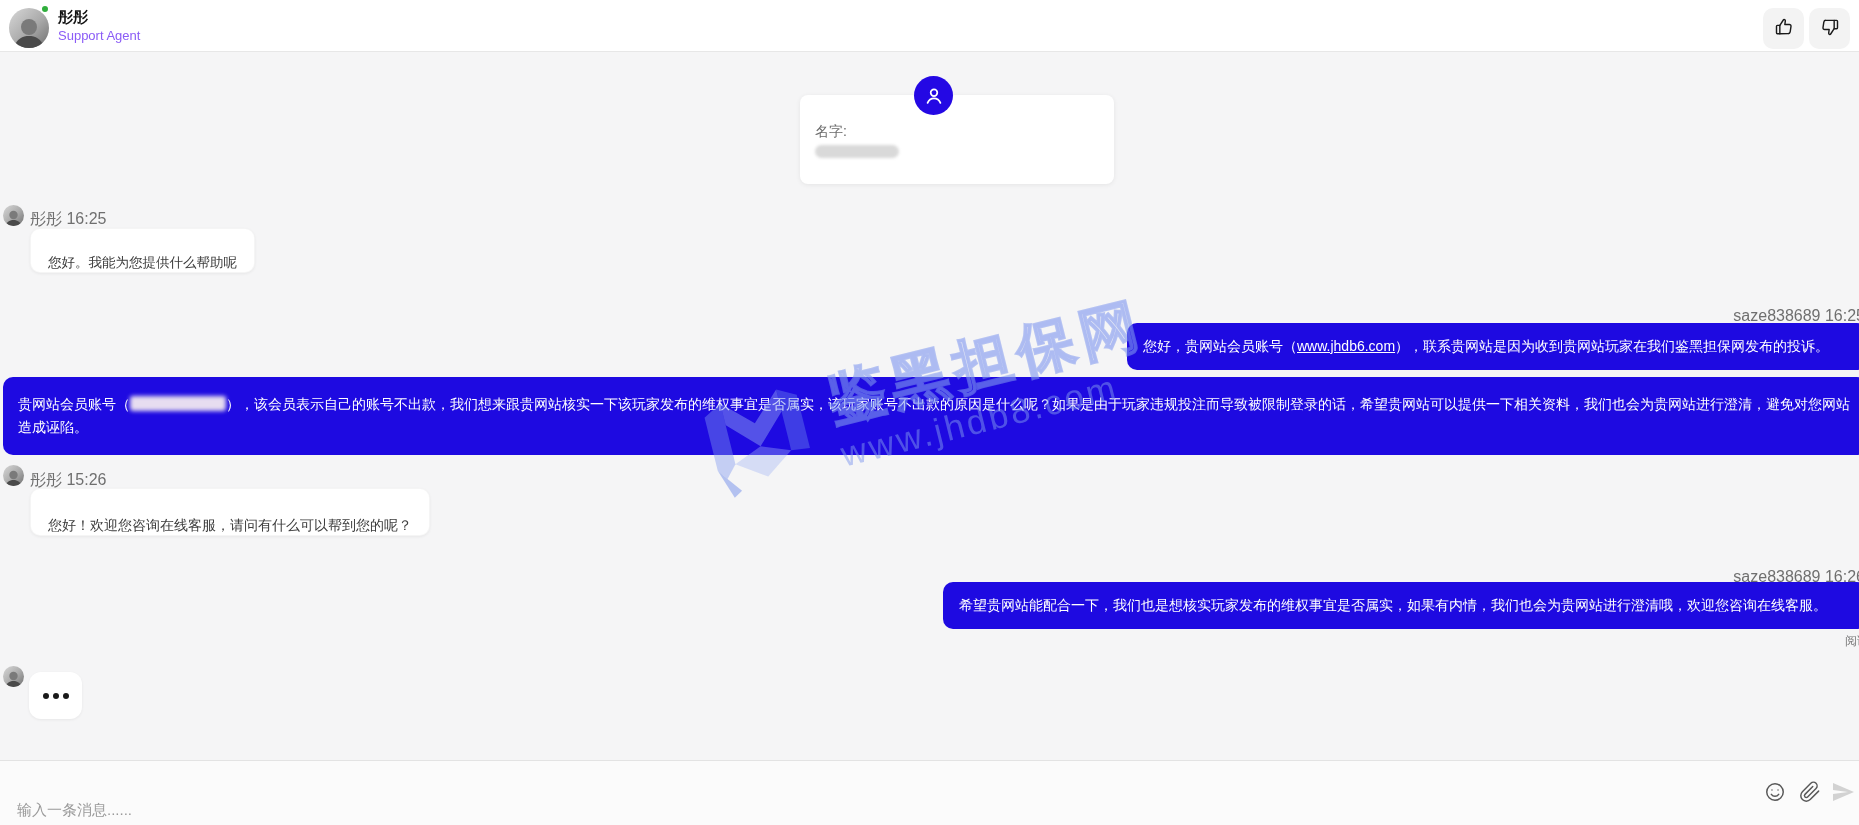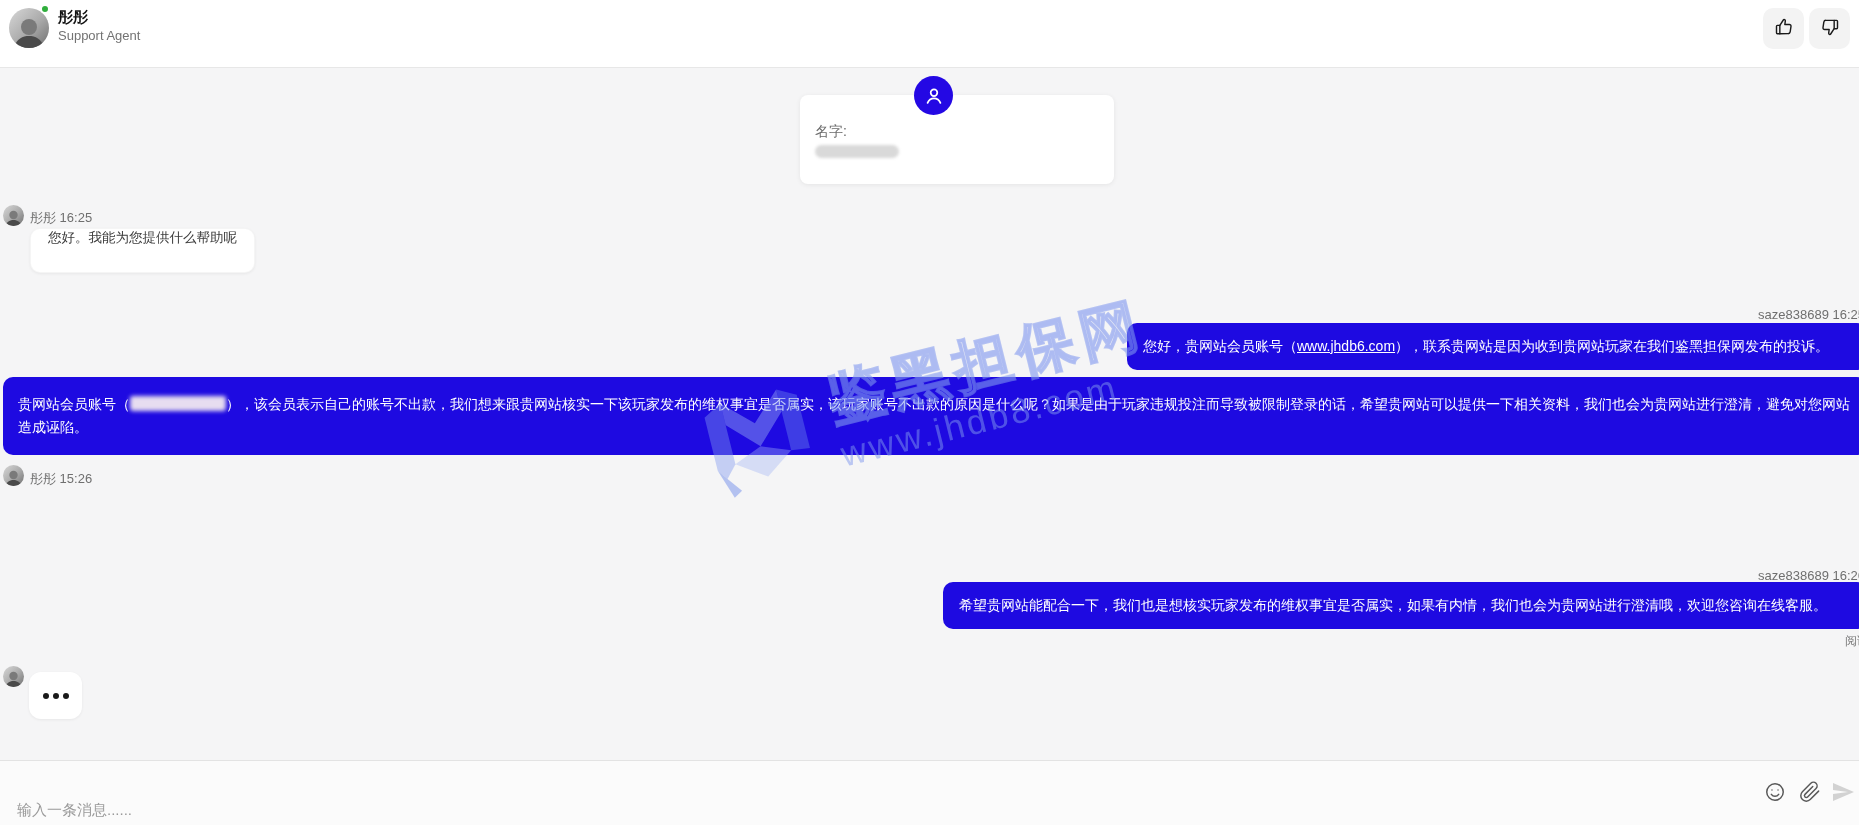--- a/index.html
+++ b/index.html
@@ -1,55 +1,55 @@
 <!DOCTYPE html>
 <html><head>
 <meta charset="utf-8">
 <style>
   * { margin:0; padding:0; box-sizing:border-box; }
   html,body { width:1859px; height:825px; overflow:hidden; }
   body { font-family:"Liberation Sans","DejaVu Sans",sans-serif; }
   .app { position:relative; width:1859px; height:825px; background:#f5f5f6; overflow:hidden; }
 
   
-  .header { position:absolute; top:0; left:0; right:0; height:68px; background:#ffffff;
+  .header { position:absolute; top:0; left:0; right:0; height:52px; background:#ffffff;
             border-bottom:1px solid #e7e7e7; z-index:20; }
   .agent-avatar { position:absolute; left:9px; top:8px; width:40px; height:40px; border-radius:50%;
                   background:linear-gradient(135deg,#d8d8d8 0%,#a9a9a9 55%,#6f6f6f 100%); overflow:hidden; }
   .agent-avatar svg { position:absolute; left:0; top:4px; }
   .status-dot { position:absolute; left:40px; top:4px; width:10px; height:10px; border-radius:50%;
                 background:#2fae3c; border:2px solid #ffffff; }
   .agent-name { position:absolute; left:58px; top:8px; font-size:15px; font-weight:bold; color:#111; }
-  .agent-sub  { position:absolute; left:58px; top:28px; font-size:13px; color:#737373; }
+  .agent-sub  { position:absolute; left:58px; top:28px; font-size:13px; color:#8b5cf6; }
   .fb-btn { position:absolute; top:8px; width:41px; height:41px; border-radius:10px; background:#f3f3f3;
             border:none; display:flex; align-items:center; justify-content:center; cursor:pointer; }
   .fb-up   { right:55px; }
   .fb-down { right:9px; }
 
   
   .chat { position:absolute; top:57px; left:0; right:0; bottom:65px; background:#f5f5f6; overflow:hidden; }
 
   
   .prechat-card { position:absolute; left:800px; top:38px; width:314px; height:89px; background:#ffffff;
                   border-radius:8px; box-shadow:0 1px 5px rgba(0,0,0,.07); }
   .prechat-icon { position:absolute; left:914px; top:19px; width:39px; height:39px; border-radius:50%;
                   background:#2408e4; display:flex; align-items:center; justify-content:center; z-index:2; }
   .prechat-label { position:absolute; left:15px; top:28px; font-size:14px; color:#6b6b6b; }
   .redact-gray { position:absolute; left:15px; top:50px; width:84px; height:13px; border-radius:7px;
                  background:#d9d9d9; filter:blur(1.5px); }
 
   
-  .meta { position:absolute; font-size:13px; color:#6f6f6f; white-space:nowrap; }
+  .meta { position:absolute; font-size:16px; color:#6f6f6f; white-space:nowrap; }
   .msg-avatar { position:absolute; width:21px; height:21px; border-radius:50%;
                 background:linear-gradient(135deg,#d8d8d8 0%,#a9a9a9 55%,#6f6f6f 100%); overflow:hidden; }
   .msg-avatar svg { position:absolute; left:0; top:2px; }
 
   
   .bubble-agent { position:absolute; background:#ffffff; border-radius:10px; color:#3c3c3c; font-size:13.5px;
-                  display:flex; align-items:flex-start; padding:0 17px; box-shadow:0 1px 3px rgba(0,0,0,.06);
+                  display:flex; align-items:flex-end; padding:0 17px; box-shadow:0 1px 3px rgba(0,0,0,.06);
                   border:1px solid rgba(0,0,0,.04); white-space:nowrap; }
   .bubble-visitor { position:absolute; background:#1e0ae1; color:#ffffff; font-size:14px; border-radius:10px; }
   .bubble-line { display:flex; align-items:center; height:47px; padding:0 16px; white-space:nowrap; }
   .bubble-block { padding:16px 15px; line-height:23px; }
   .bubble-visitor a { color:#ffffff; text-decoration:underline; }
   .redact-blue { display:inline-block; vertical-align:-2px; width:96px; height:15px; border-radius:3px;
                  background:rgba(248,240,241,.92); filter:blur(2px); }
   .receipt { position:absolute; font-size:12px; color:#777; white-space:nowrap; }
 
   
@@ -147,20 +147,23 @@
       <span>贵网站会员账号（</span><span class="redact-blue"></span><span>），该会员表示自己的账号不出款，我们想来跟贵网站核实一下该玩家发布的维权事宜是否属实，该玩家账号不出款的原因是什么呢？如果是由于玩家违规投注而导致被限制登录的话，希望贵网站可以提供一下相关资料，我们也会为贵网站进行澄清，避免对您网站造成诬陷。</span>
     </div>
 
     <div class="msg-avatar" style="left:3px; top:408px;">
       <svg width="21" height="21" viewBox="0 0 21 21">
         <circle cx="10.5" cy="8" r="4.2" fill="#7a7a7a"></circle>
         <path d="M2 21 C3 14.5 7 13 10.5 13 C14 13 18 14.5 19 21 Z" fill="#4a4a4a"></path>
       </svg>
     </div>
     <div class="meta" style="left:30px; top:413px;">彤彤 15:26</div>
+    <div class="bubble-agent" style="left:30px; top:431px; height:48px; font-size:14px;">
+      <span>您好！欢迎您咨询在线客服，请问有什么可以帮到您的呢？</span>
+    </div>
 
     <div class="meta" style="right:-6px; top:511px;">saze838689 16:26</div>
     <div class="bubble-visitor" style="left:943px; right:-8px; top:525px;">
       <div class="bubble-line">
         <span>希望贵网站能配合一下，我们也是想核实玩家发布的维权事宜是否属实，如果有内情，我们也会为贵网站进行澄清哦，欢迎您咨询在线客服。</span>
       </div>
     </div>
     <div class="receipt" style="right:-10px; top:576px;">阅读</div>
 
     <div class="msg-avatar" style="left:3px; top:609px;">

